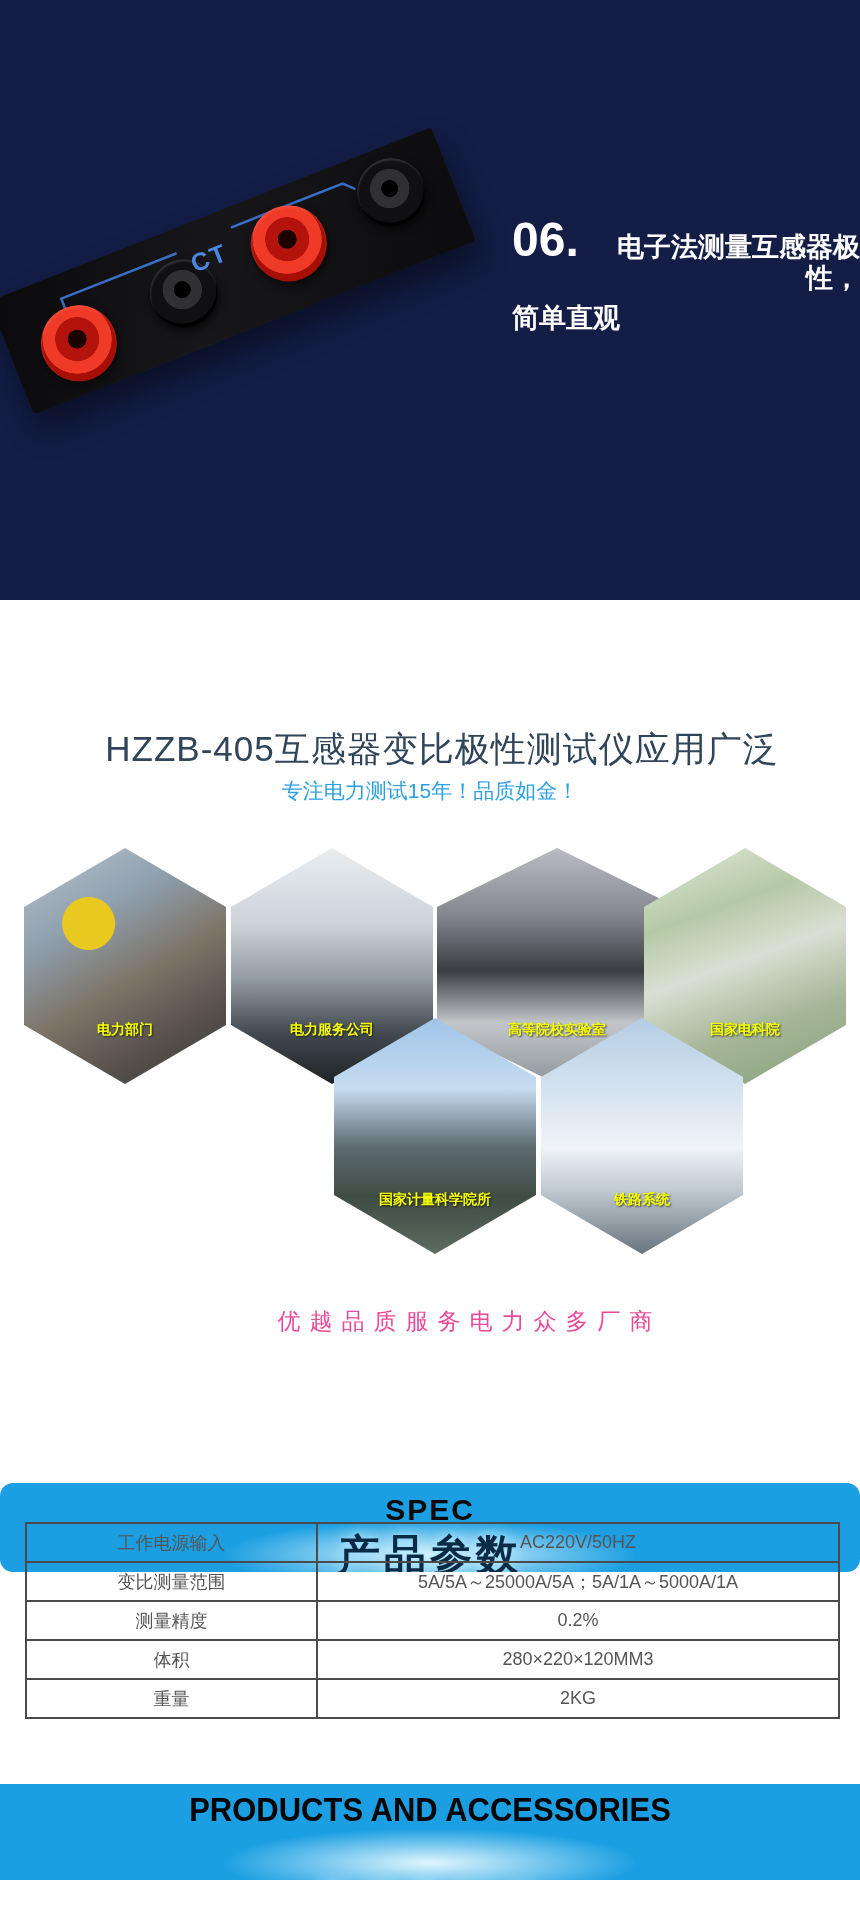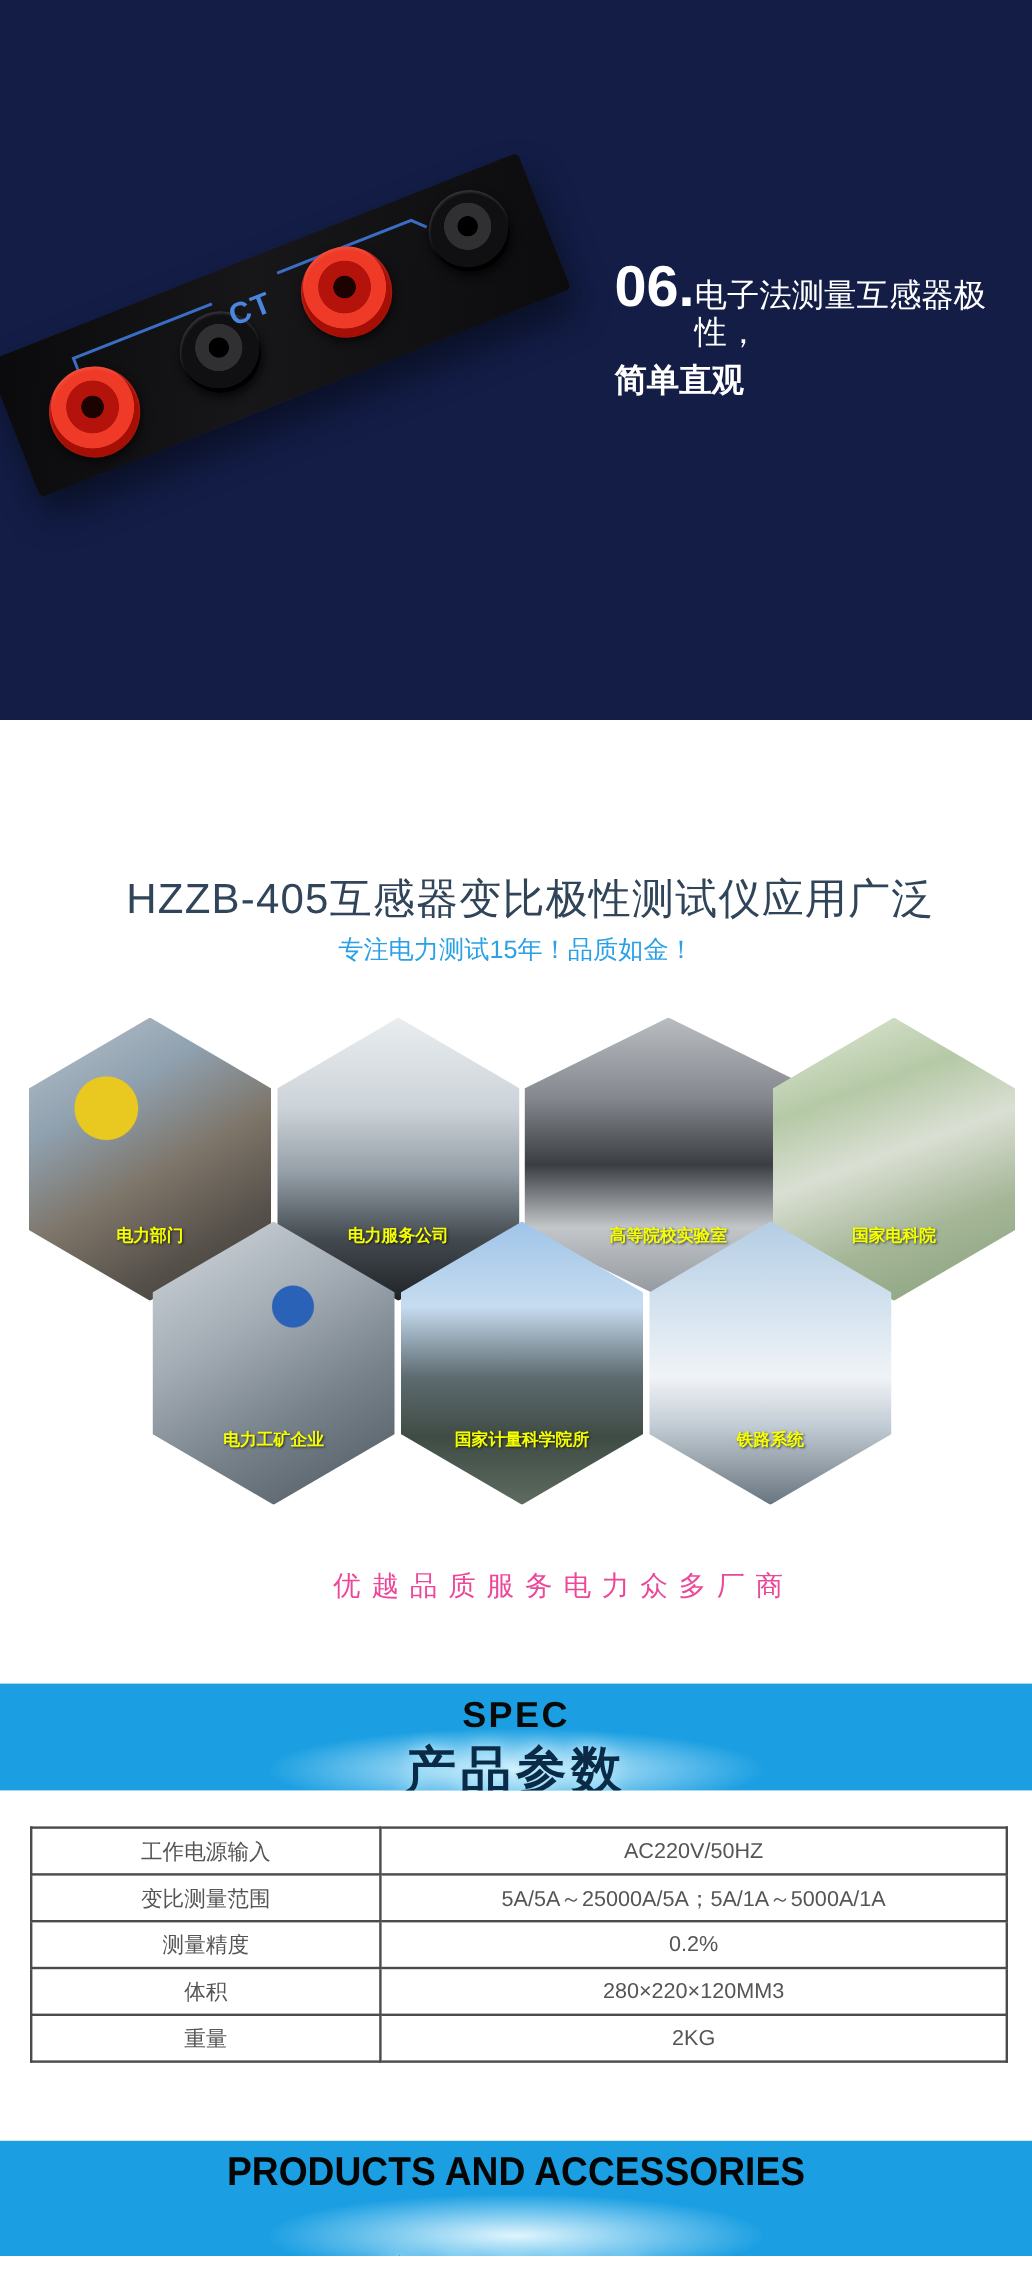--- a/index.html
+++ b/index.html
@@ -18,21 +18,21 @@
     box-shadow:0 4px 8px rgba(0,0,0,.6), inset 0 2px 3px rgba(255,120,100,.35);}
   .term.black{width:68px;height:68px;
     background:radial-gradient(circle at 50% 44%, #000 0 16%, #303033 17% 38%, #101012 39% 66%, #000 67% 100%);
     box-shadow:0 4px 8px rgba(0,0,0,.7), inset 0 2px 2px rgba(160,160,170,.25);}
   .t1{left:30px;top:34px;} .t2{left:150px;top:30px;} .t3{left:262px;top:18px;} .t4{left:380px;top:12px;}
   .ct-label{position:absolute;left:202px;top:26px;color:#4a86e0;font-size:25px;font-weight:bold;letter-spacing:2px;}
   .trace{position:absolute;left:0;top:0;}
   .hero-text{position:absolute;left:512px;top:216px;color:#fff;}
   .hero-line1{display:flex;align-items:baseline;}
   .hero-num{font-size:48px;font-weight:bold;line-height:1;letter-spacing:0;}
-  .hero-cn{font-size:27px;font-weight:normal;line-height:1.15;}
+  .hero-cn{font-size:27px;font-weight:bold;line-height:1.15;text-align:right;}
   .hero-line2{font-size:27px;font-weight:bold;margin-top:6px;}
 
   
   .apps-title{position:absolute;left:0;top:714px;width:860px;text-align:center;margin:12px;
               font-size:35px;font-weight:500;color:#30455a;letter-spacing:1px;}
   .apps-subtitle{position:absolute;left:0;top:777px;width:860px;text-align:center;
                  font-size:21px;color:#2aa0e6;}
   .hexgrid{position:absolute;left:0;top:848px;width:860px;height:410px;}
   .hex{position:absolute;width:202px;height:236px;
        clip-path:polygon(50% 0%,100% 25%,100% 75%,50% 100%,0% 75%,0% 25%);}
@@ -56,21 +56,21 @@
   .hx7{left:541px;top:170px;background:
        linear-gradient(180deg,#b4cde4 0%,#dde8f2 38%,#f0f3f6 55%,#c2ccd4 72%,#68747e 100%);}
   .tagline{position:absolute;left:0;top:1306px;width:860px;text-align:center;
            font-size:23px;color:#ec4899;letter-spacing:9px;text-indent:9px;padding-left:35px;}
 
   
   .banner{position:absolute;left:0;width:860px;background:#1b9fe2;text-align:center;overflow:hidden;}
   .banner .glow{position:absolute;left:50%;bottom:-18px;transform:translateX(-50%);
                 width:420px;height:70px;border-radius:50%;
                 background:radial-gradient(ellipse at center, rgba(235,250,255,.95) 0%, rgba(27,159,226,0) 70%);}
-  .spec-banner{top:1403px;height:89px;}
+  .spec-banner{top:1483px;height:89px;border-radius:13px;}
   .spec-banner .banner-en{position:relative;margin-top:10px;font-size:30px;font-weight:900;
                           color:#0a0a0a;letter-spacing:2px;}
   .banner-cn{position:relative;font-size:42px;font-weight:900;color:#0a2a45;letter-spacing:4px;
              text-shadow:0 0 14px rgba(190,238,255,.95),0 0 4px rgba(120,210,255,.8);}
   .bottom-banner{top:1784px;height:96px;}
   .bottom-banner .banner-en{position:relative;margin-top:8px;font-size:31px;font-weight:900;
                             color:#050505;letter-spacing:0;transform:scaleY(1.08);}
   .bottom-banner .banner-cn{font-size:43px;color:#0f172a;margin-top:46px;}
 
   
@@ -114,23 +114,20 @@
     </div>
     <div class="hex hx2">
       <span class="hex-label">电力服务公司</span>
     </div>
     <div class="hex hx3">
       <span class="hex-label">高等院校实验室</span>
     </div>
     <div class="hex hx4">
       <span class="hex-label">国家电科院</span>
     </div>
-    <div class="hex hx5">
-      <span class="hex-label">电力工矿企业</span>
-    </div>
     <div class="hex hx6">
       <span class="hex-label">国家计量科学院所</span>
     </div>
     <div class="hex hx7">
       <span class="hex-label">铁路系统</span>
     </div>
   </div>
 
   <div class="tagline">优越品质服务电力众多厂商</div>
 

